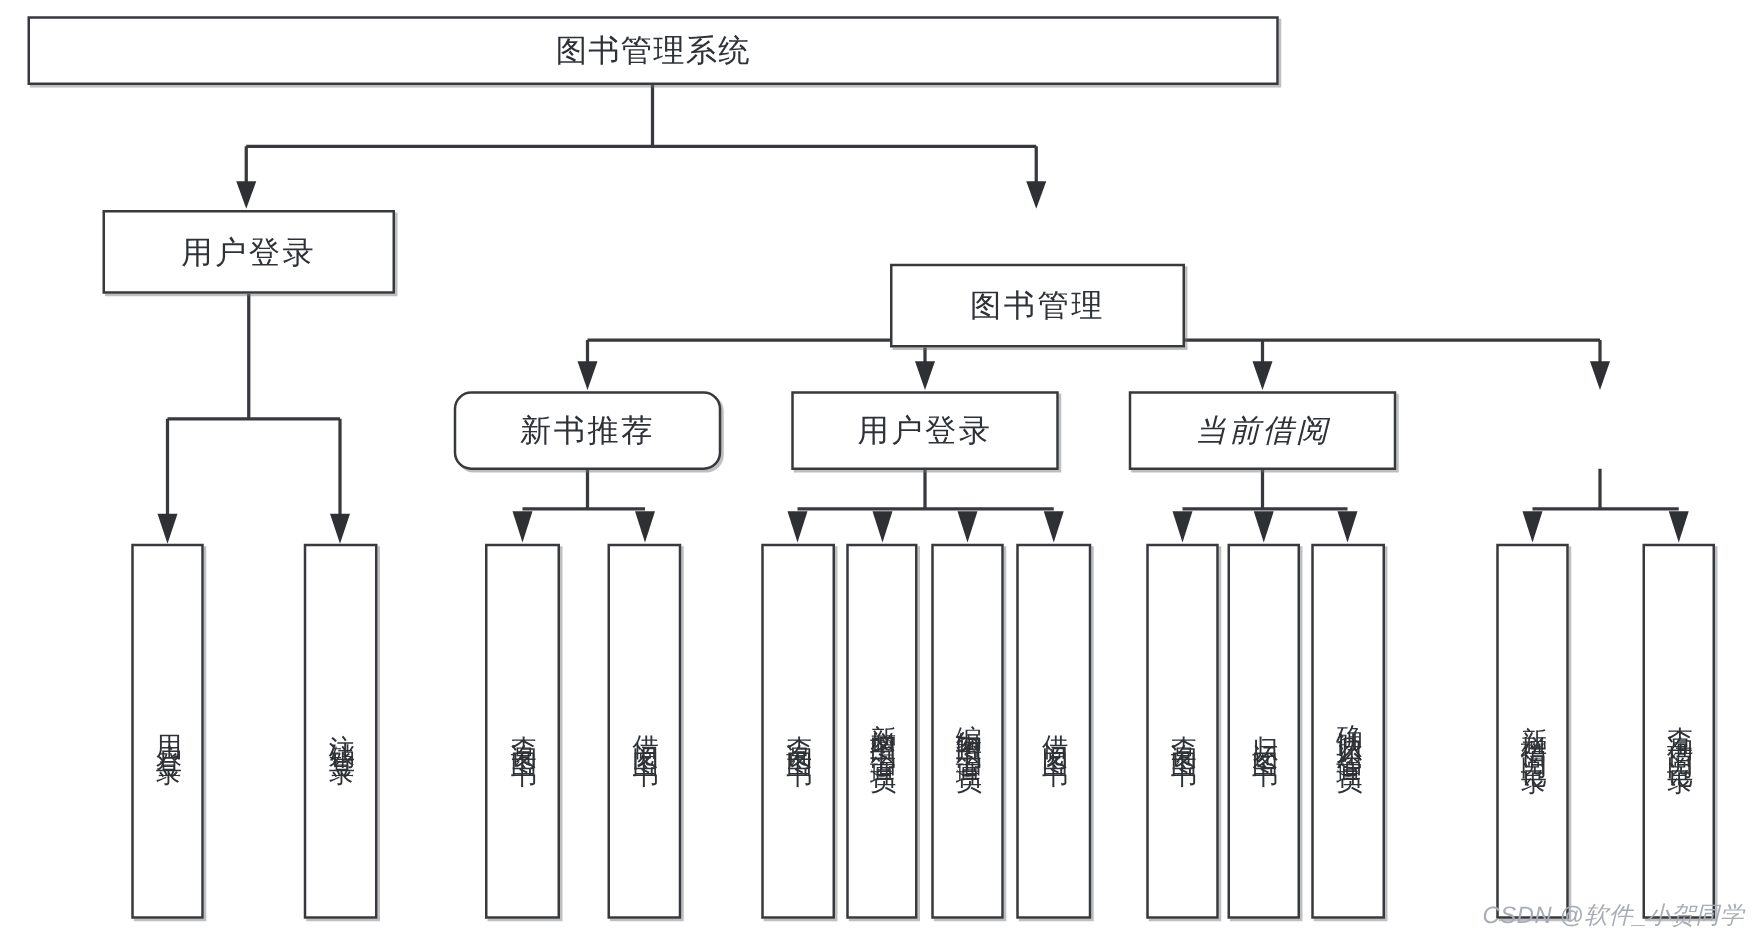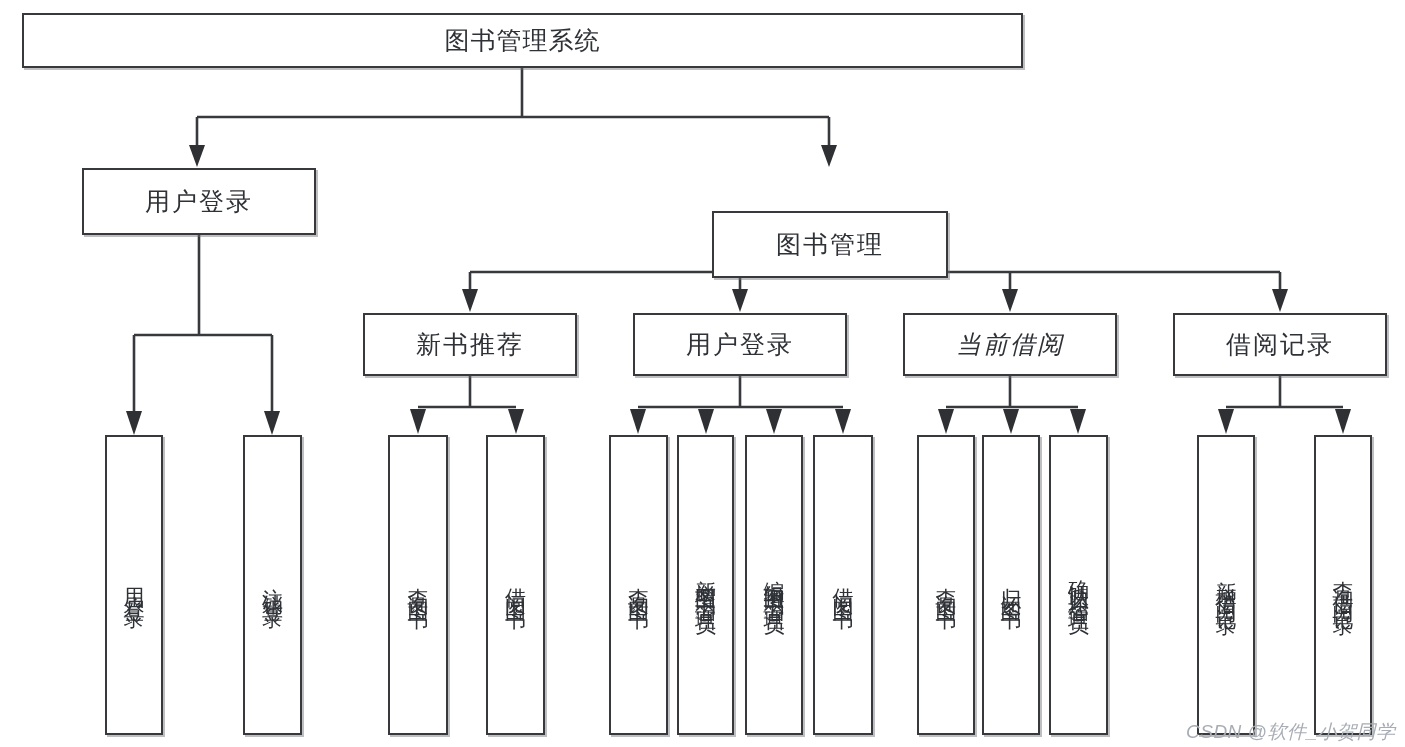--- a/index.html
+++ b/index.html
@@ -38,21 +38,21 @@
     white-space: nowrap;
   }
   .node.root {
     left: 22px; top: 13px;
     width: 1001px; height: 55px;
     letter-spacing: 1px;
   }
   .node.lv1-login { left: 82px;  top: 168px; width: 234px; height: 67px; }
   .node.lv1-mgmt  { left: 712px; top: 183px; width: 236px; height: 67px; margin-top: 28px; }
   .node.lv2 { top: 313px; width: 214px; height: 63px; }
-  .node.lv2.s0 { left: 363px; }
+  .node.lv2.s0 { left: 363px; border-radius: 14px; }
   .node.lv2.s1 { left: 633px; }
   .node.lv2.s2 { left: 903px; font-style: italic; }
   .node.lv2.s3 { left: 1173px; }
   .node.leaf {
     top: 435px;
     height: 300px;
     writing-mode: vertical-rl;
     text-orientation: mixed;
     letter-spacing: 7px;
     font-size: 21px;
@@ -140,21 +140,20 @@
   </svg>
 
   <div class="node root">图书管理系统</div>
 
   <div class="node lv1-login">用户登录</div>
   <div class="node lv1-mgmt">图书管理</div>
 
   <div class="node lv2 s0">新书推荐</div>
   <div class="node lv2 s1">用户登录</div>
   <div class="node lv2 s2">当前借阅</div>
-  <div class="node lv2 s3">借阅记录</div>
 
   <div class="node leaf l0">用户登录</div>
   <div class="node leaf l1">注销登录</div>
 
   <div class="node leaf l2">查询图书</div>
   <div class="node leaf l3">借阅图书</div>
 
   <div class="node leaf l4">查询图书</div>
   <div class="node leaf l5">新增图书（管理员）</div>
   <div class="node leaf l6">编辑图书（管理员）</div>

